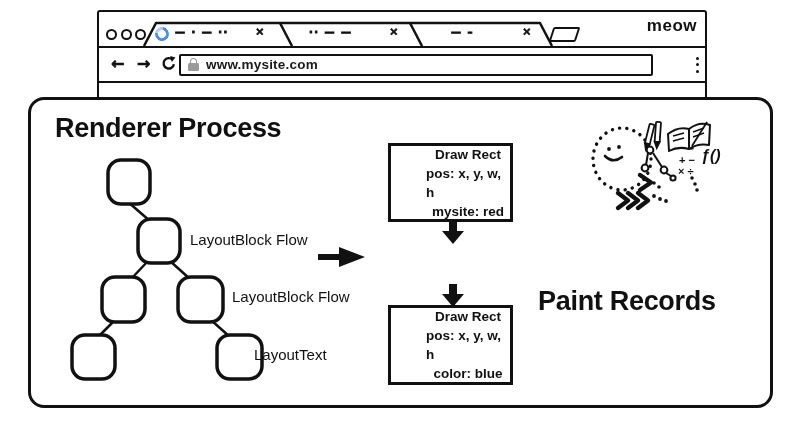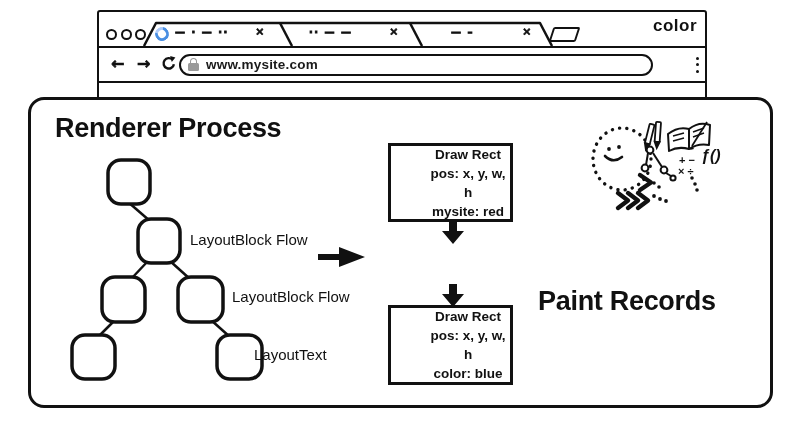--- a/index.html
+++ b/index.html
@@ -25,41 +25,41 @@
   .newtab{position:absolute;left:452px;top:15px;width:27px;height:15px;border:2.5px solid #111;
           transform:skewX(-18deg);background:#fff;box-sizing:border-box;border-radius:2px;}
   .brand{position:absolute;right:8px;top:4px;font-size:17px;font-weight:700;letter-spacing:0.5px;}
 
   .navbar{position:absolute;left:0;top:33.5px;width:100%;height:37px;
           border-top:2.5px solid #111;border-bottom:2.5px solid #111;box-sizing:border-box;}
   .navglyph{position:absolute;top:6px;font-size:16px;font-weight:900;
             font-family:"DejaVu Sans",sans-serif;-webkit-text-stroke:0.6px #111;}
   .reload{position:absolute;left:61px;top:7px;}
   .urlfield{position:absolute;left:80px;top:6px;width:474px;height:22px;border:2px solid #111;
-            border-radius:11px;display:flex;align-items:center;gap:7px;padding-left:7px;
+            border-radius:2px;display:flex;align-items:center;gap:7px;padding-left:7px;
             box-sizing:border-box;background:#fff;}
   .lock{display:flex;flex-direction:column;align-items:center;}
   .lock .shackle{width:7px;height:5px;border:1.8px solid #9a9a9a;border-bottom:none;
                  border-radius:3.5px 3.5px 0 0;box-sizing:border-box;}
   .lock .body{width:11px;height:8px;background:#9a9a9a;border-radius:1.5px;}
   .urltext{font-size:13.5px;font-weight:700;letter-spacing:0.2px;color:#1a1a1a;}
   .menudots{position:absolute;left:597px;top:9px;display:flex;flex-direction:column;gap:3.5px;}
   .menudots i{width:3px;height:3px;background:#111;border-radius:50%;}
 
   
   .panel{position:absolute;left:28px;top:97px;width:745px;height:311px;border:3px solid #111;
          border-radius:16px;background:#fff;box-sizing:border-box;}
   .rp-title{position:absolute;left:24px;top:13px;font-size:27px;font-weight:700;
             letter-spacing:-0.3px;}
   .tree-svg{position:absolute;left:27px;top:47px;}
   .tree-label{position:absolute;font-size:15px;font-weight:400;white-space:nowrap;}
   .big-arrow{position:absolute;left:287px;top:145px;}
   .pbox{position:absolute;left:357px;width:125px;border:3.5px solid #111;background:#fff;
         box-sizing:border-box;display:flex;flex-direction:column;justify-content:center;
-        align-items:center;text-align:center;font-size:13.5px;font-weight:600;line-height:19px;padding-left:35px;}
+        align-items:center;text-align:left;font-size:13.5px;font-weight:600;line-height:19px;padding-left:35px;}
   .down-arrow{position:absolute;left:409px;}
   .paint-label{position:absolute;left:507px;top:186px;font-size:27px;font-weight:700;
                letter-spacing:-0.3px;text-align:right;}
   .mt-svg{position:absolute;left:549px;top:17px;}
   .mt-label{position:absolute;left:636px;top:89px;font-size:17px;font-weight:600;}
 </style>
 </head>
 <body>
 
 <div class="stage">
@@ -83,21 +83,21 @@
       <span class="tabdash" style="left:76px;">— · — ··</span>
       <span class="tabclose" style="left:157px;">×</span>
 
       <span class="tabdash" style="left:210px;">·· — —</span>
       <span class="tabclose" style="left:291px;">×</span>
 
       <span class="tabdash" style="left:352px;">— –</span>
       <span class="tabclose" style="left:424px;">×</span>
 
       <span class="newtab"></span>
-      <span class="brand">color</span>
+      <span class="brand">meow</span>
     </div>
 
     <div class="navbar">
       <span class="navglyph" style="left:12px;">←</span>
       <span class="navglyph" style="left:38px;">→</span>
       <svg class="reload" width="17" height="17" viewBox="0 0 17 17">
         <path d="M12.6,4.8 A5.2,5.2 0 1 0 13.9,9.2" fill="none" stroke="#111" stroke-width="2.4"></path>
         <path d="M10.2,1.1 L15.4,2.4 L11.8,6.9 Z" fill="#111"></path>
       </svg>
       <div class="urlfield">

